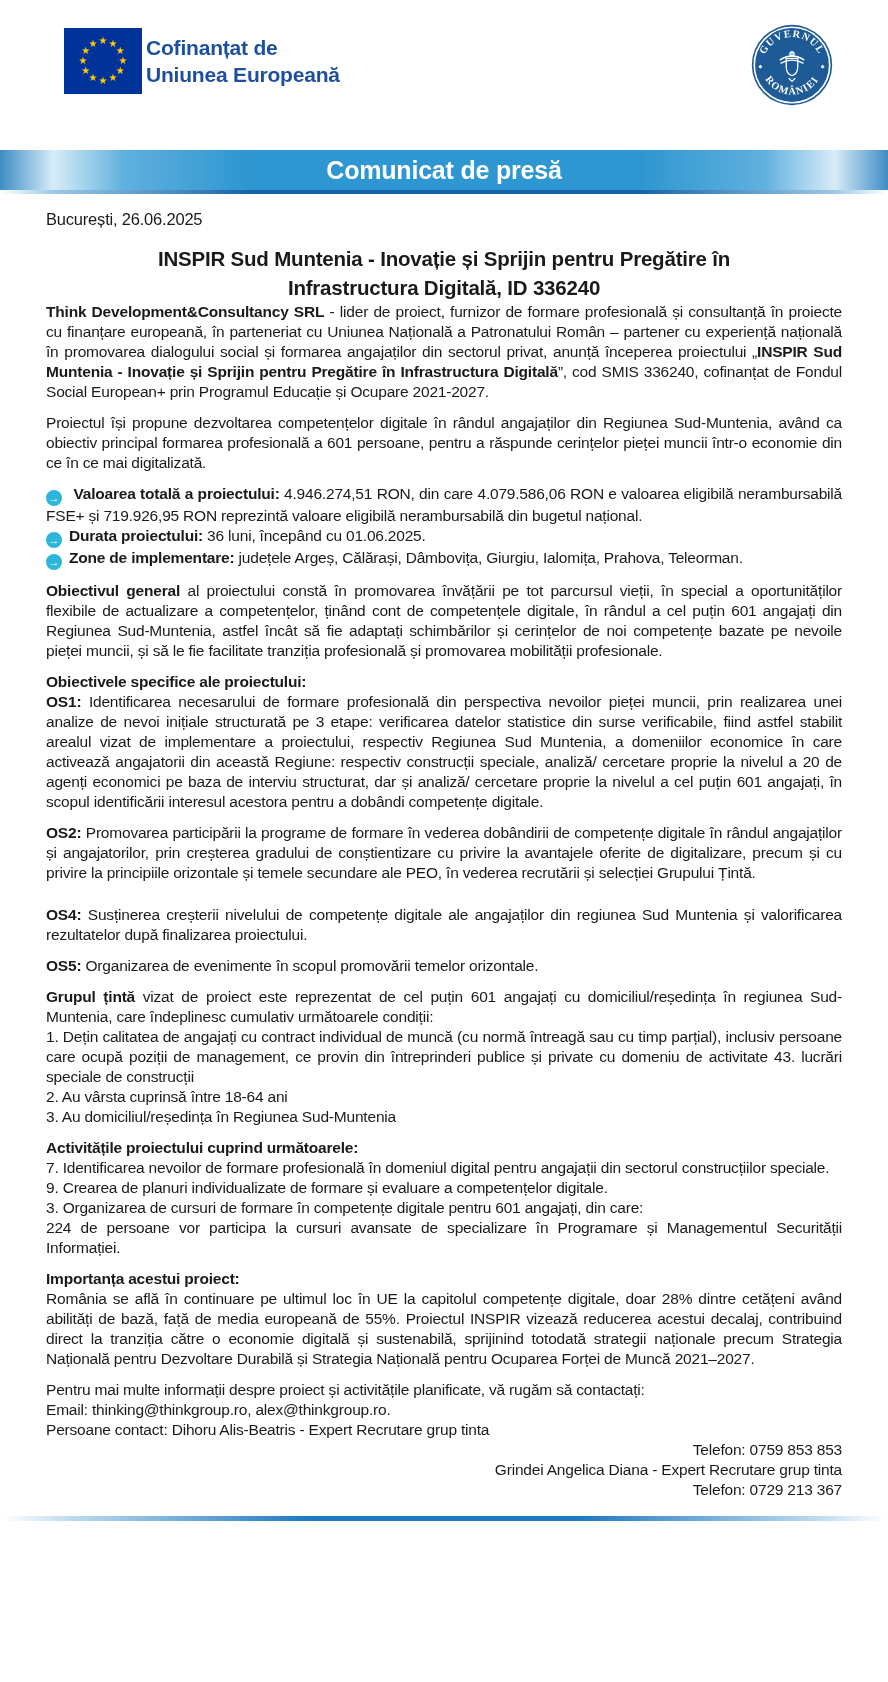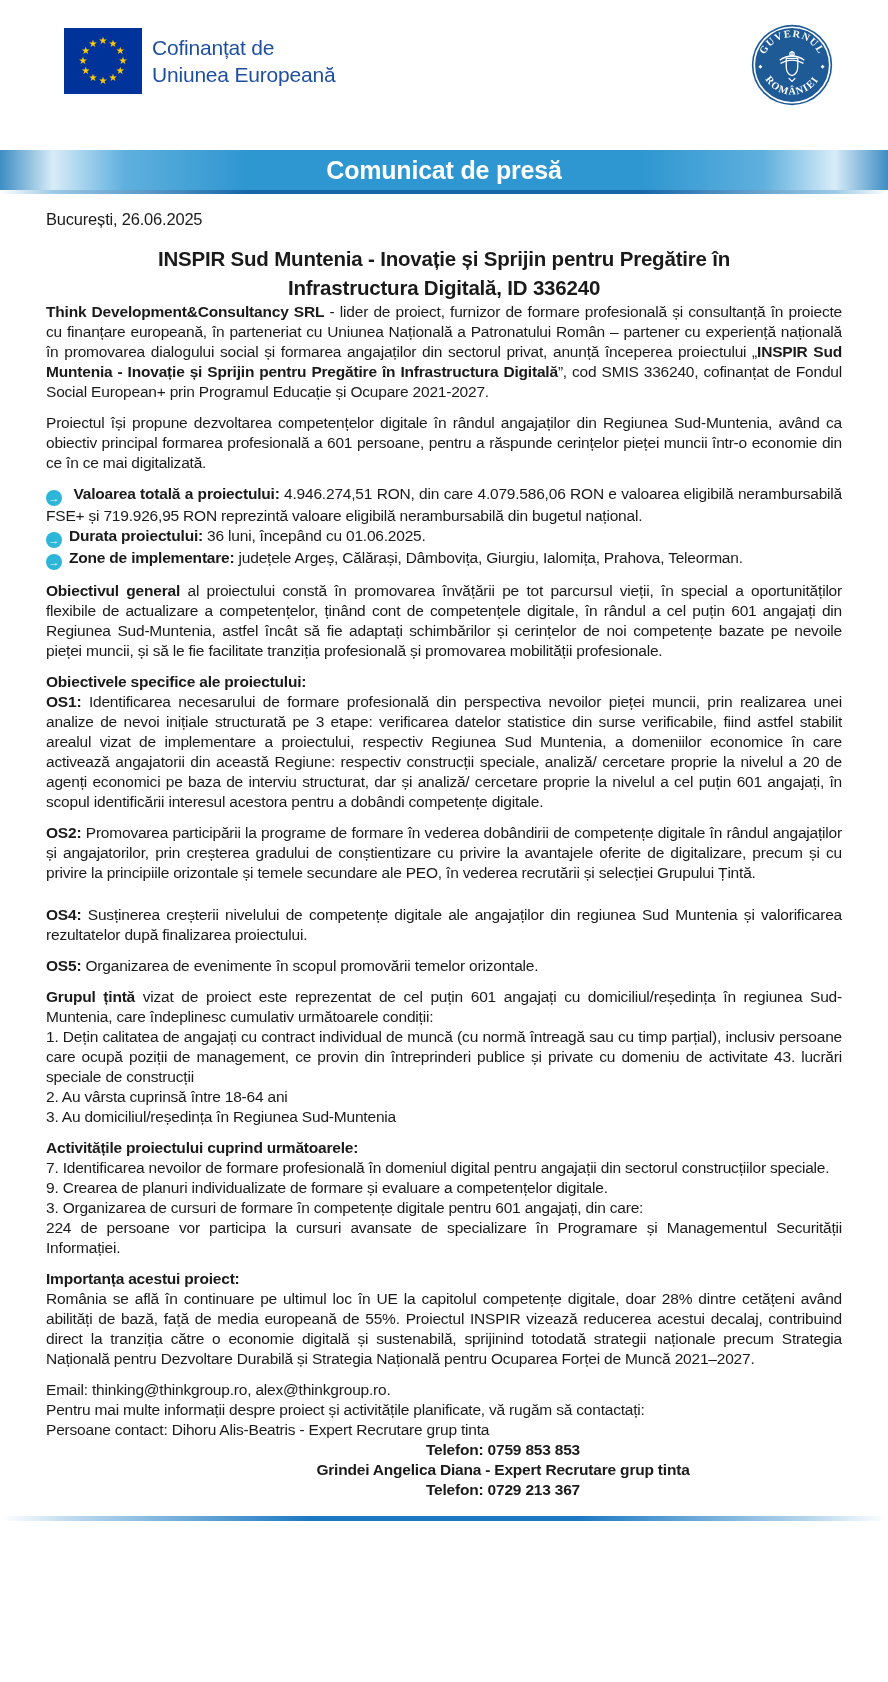--- a/index.html
+++ b/index.html
@@ -5,37 +5,37 @@
 <style>
   html,body{margin:0;padding:0;background:#ffffff;}
   body{width:888px;min-height:1682px;font-family:"Liberation Sans",sans-serif;color:var(--text-black,#1a1a1a);}
   .page{position:relative;width:888px;min-height:1682px;background:#fff;overflow:hidden;}
 
   
   .header{display:flex;justify-content:space-between;align-items:flex-start;padding:28px 55px 0 64px;height:96px;}
   .eu-block{display:flex;align-items:center;}
   .eu-flag{position:relative;width:78px;height:66px;background:var(--flag-blue,#003399);flex:0 0 auto;}
   .eu-flag .star{position:absolute;color:var(--star-yellow,#ffcc00);font-size:10px;line-height:10px;width:10px;text-align:center;}
-  .eu-text{margin-left:10px;font-weight:normal;color:var(--eu-text-blue,#1e4f9e);font-size:21px;line-height:27px;letter-spacing:-0.2px;}
+  .eu-text{margin-left:4px;font-weight:bold;color:var(--eu-text-blue,#1e4f9e);font-size:21px;line-height:27px;letter-spacing:-0.2px;}
   .gov-logo{width:82px;height:82px;margin-top:-4px;}
 
   
   .banner{margin-top:26px;height:40px;display:flex;align-items:center;justify-content:center;
     background:linear-gradient(90deg,#3d8dc4 0%,#d8ecf8 6%,#5fb0de 14%,var(--banner-blue,#2e96d0) 28%,var(--banner-blue,#2e96d0) 72%,#5fb0de 86%,#d8ecf8 94%,#3d8dc4 100%);}
   .banner-wrap{position:relative;}
   .banner-edge{height:4px;background:linear-gradient(90deg,rgba(21,101,168,0) 0%,#9cc9e6 6%,var(--banner-edge,#1565a8) 28%,var(--banner-edge,#1565a8) 72%,#9cc9e6 94%,rgba(21,101,168,0) 100%);}
   .banner span{color:#fff;font-weight:bold;font-size:25px;letter-spacing:-0.2px;}
 
   
   .content{padding:0 46px;}
   .date{margin-top:16px;text-align:left;font-size:16.5px;letter-spacing:-0.2px;}
   .title{margin-top:15px;text-align:center;font-weight:bold;font-size:20.5px;line-height:29px;letter-spacing:-0.2px;}
   #doc-body{font-size:15.5px;line-height:20px;letter-spacing:-0.2px;}
   .para{text-align:justify;}
-  .para.indent{padding-left:118px;text-align:center;font-weight:bold;}
+  .para.indent{padding-left:118px;text-align:right;}
   .gap{height:11px;}
   .bold{font-weight:bold;}
   .bicon{display:inline-flex;width:16px;height:16px;border-radius:50%;background:var(--bullet-cyan,#2db6d8);
     color:#fff;font-size:11px;font-weight:bold;align-items:center;justify-content:center;
     margin-right:7px;vertical-align:-3px;letter-spacing:0;}
 
   
   .footer-line{margin:16px 2px 30px;height:5px;border-radius:2px;
     background:linear-gradient(90deg,#ffffff 0%,#bcd9ee 8%,var(--footer-blue,#1b78c2) 35%,var(--footer-blue,#1b78c2) 65%,#bcd9ee 92%,#ffffff 100%);}
 </style>
@@ -134,22 +134,22 @@
         <div class="gap"></div>
         <div class="para"><span class="bold">Activitățile proiectului cuprind următoarele:</span></div>
         <div class="para"><span>7. Identificarea nevoilor de formare profesională în domeniul digital pentru angajații din sectorul construcțiilor speciale.</span></div>
         <div class="para"><span>9. Crearea de planuri individualizate de formare și evaluare a competențelor digitale.</span></div>
         <div class="para"><span>3. Organizarea de cursuri de formare în competențe digitale pentru 601 angajați, din care:</span></div>
         <div class="para"><span>224 de persoane vor participa la cursuri avansate de specializare în Programare și Managementul Securității Informației.</span></div>
         <div class="gap"></div>
         <div class="para"><span class="bold">Importanța acestui proiect:</span></div>
         <div class="para"><span>România se află în continuare pe ultimul loc în UE la capitolul competențe digitale, doar 28% dintre cetățeni având abilități de bază, față de media europeană de 55%. Proiectul INSPIR vizează reducerea acestui decalaj, contribuind direct la tranziția către o economie digitală și sustenabilă, sprijinind totodată strategii naționale precum Strategia Națională pentru Dezvoltare Durabilă și Strategia Națională pentru Ocuparea Forței de Muncă 2021–2027.</span></div>
         <div class="gap"></div>
+        <div class="para"><span>Pentru mai multe informații despre proiect și activitățile planificate, vă rugăm să contactați:</span></div>
         <div class="para"><span>Email: thinking@thinkgroup.ro,  alex@thinkgroup.ro.</span></div>
-        <div class="para"><span>Pentru mai multe informații despre proiect și activitățile planificate, vă rugăm să contactați:</span></div>
         <div class="para"><span>Persoane contact: Dihoru Alis-Beatris - Expert Recrutare grup tinta</span></div>
         <div class="para indent"><span>Telefon: 0759 853 853</span></div>
         <div class="para indent"><span>Grindei Angelica Diana - Expert Recrutare grup tinta</span></div>
         <div class="para indent"><span>Telefon: 0729 213 367</span></div>
       </div>
   </div>
 
   <div class="footer-line"></div>
 
 </div>

